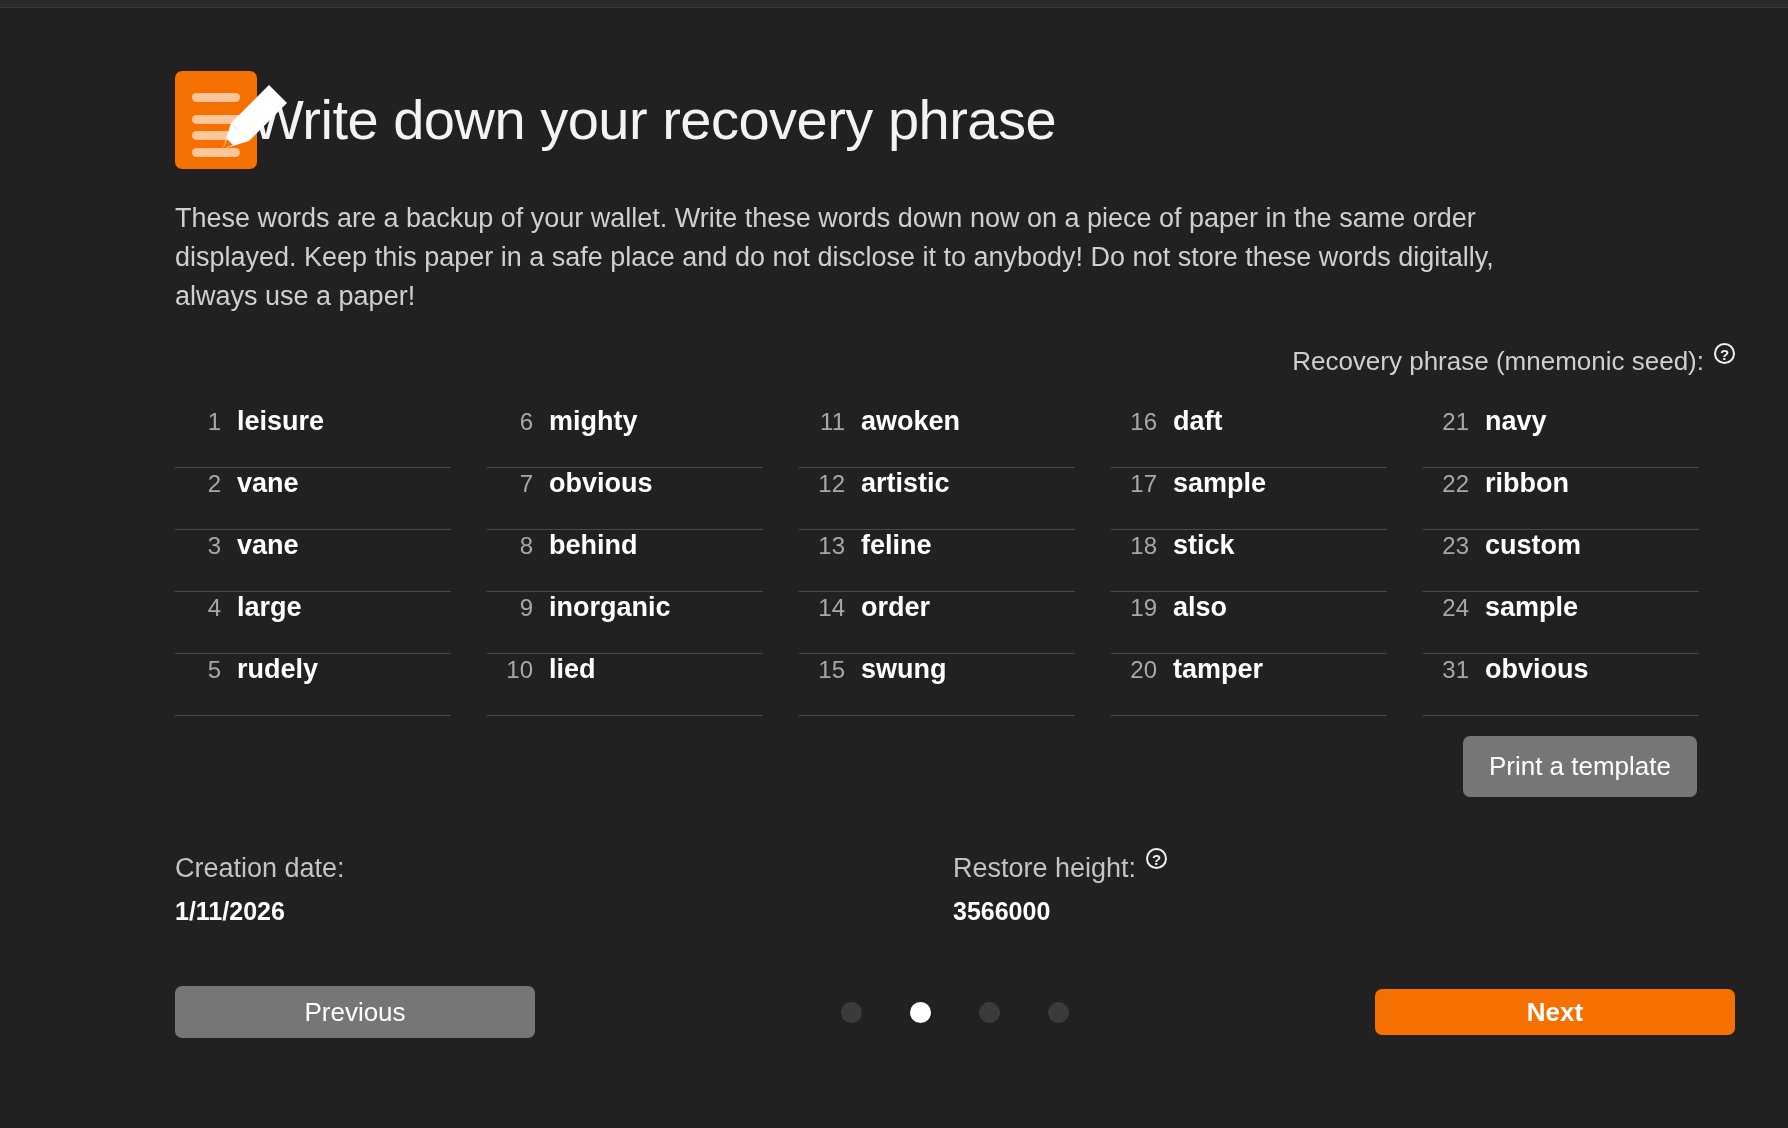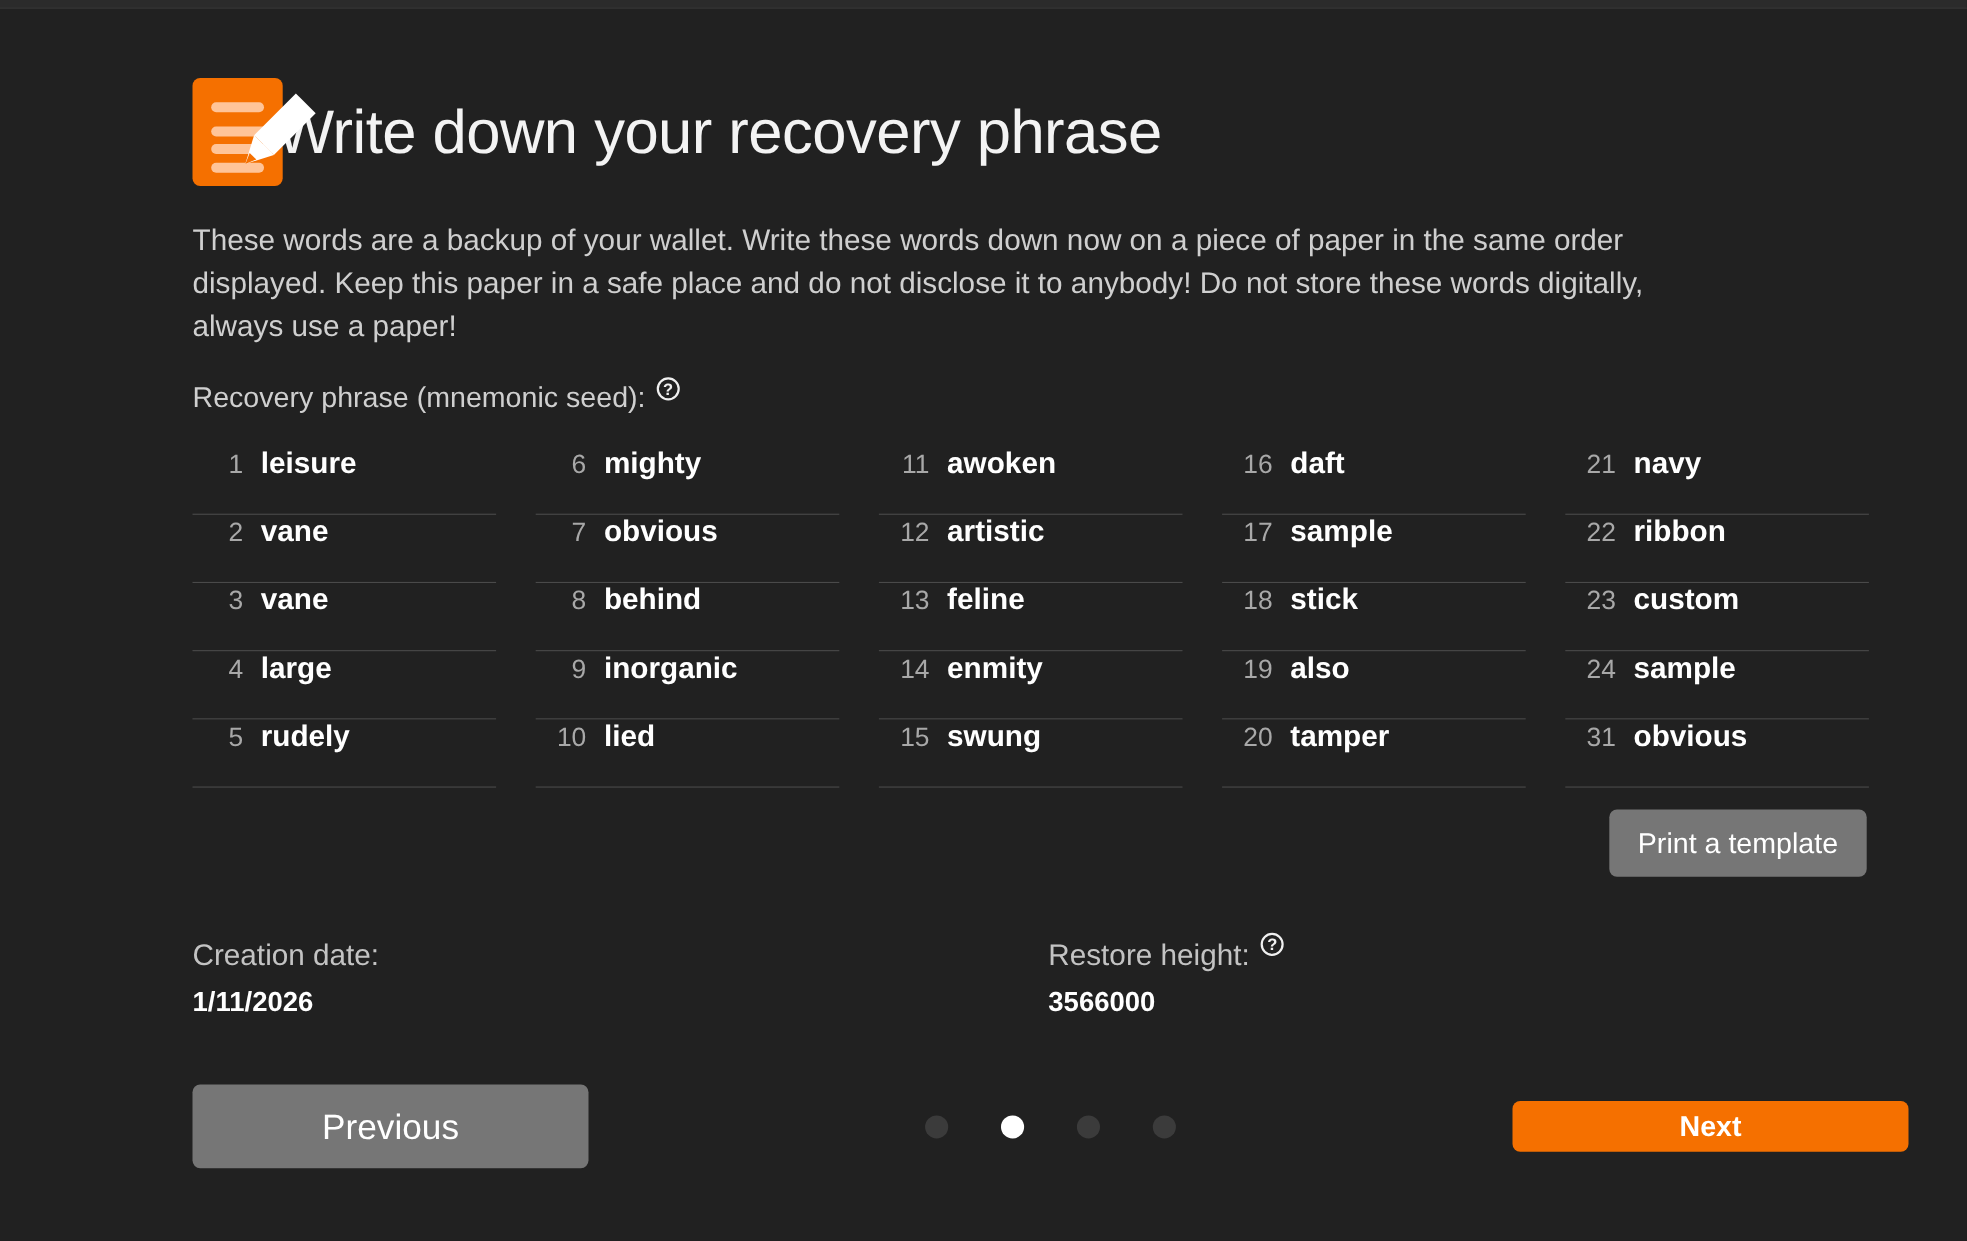--- a/index.html
+++ b/index.html
@@ -96,20 +96,21 @@
     width: 1400px;
     font-weight: 400;
     margin-bottom: 30px;
   }
 
   
   .seed-label-row {
     display: flex;
     align-items: flex-start;
     margin-bottom: 30px;
+    justify-content: flex-end;
   }
   .seed-label {
     font-size: 26px;
     color: #cfcfcf;
     line-height: 30px;
   }
   .help-icon {
     display: inline-block;
     width: 21px;
     height: 21px;
@@ -201,26 +202,26 @@
 
   
   .footer-nav {
     display: flex;
     align-items: center;
     justify-content: space-between;
     margin-top: 48px;
   }
   .btn-prev {
     width: 360px;
-    height: 76px;
+    height: 52px;
     background: #767676;
     color: #ffffff;
     border: none;
     border-radius: 7px;
-    font-size: 32px;
+    font-size: 26px;
     font-family: "Liberation Sans", sans-serif;
     cursor: pointer;
   }
   .btn-next {
     width: 360px;
     height: 46px;
     background: #f57000;
     color: #ffffff;
     border: none;
     border-radius: 7px;
@@ -331,21 +332,21 @@
           <div class="word-row">
               <span class="word-num">12</span>
               <span class="word-text">artistic</span>
             </div>
           <div class="word-row">
               <span class="word-num">13</span>
               <span class="word-text">feline</span>
             </div>
           <div class="word-row">
               <span class="word-num">14</span>
-              <span class="word-text">enmity</span>
+              <span class="word-text">order</span>
             </div>
           <div class="word-row">
               <span class="word-num">15</span>
               <span class="word-text">swung</span>
             </div>
         </div>
 
         <div class="word-col">
           <div class="word-row">
               <span class="word-num">16</span>

